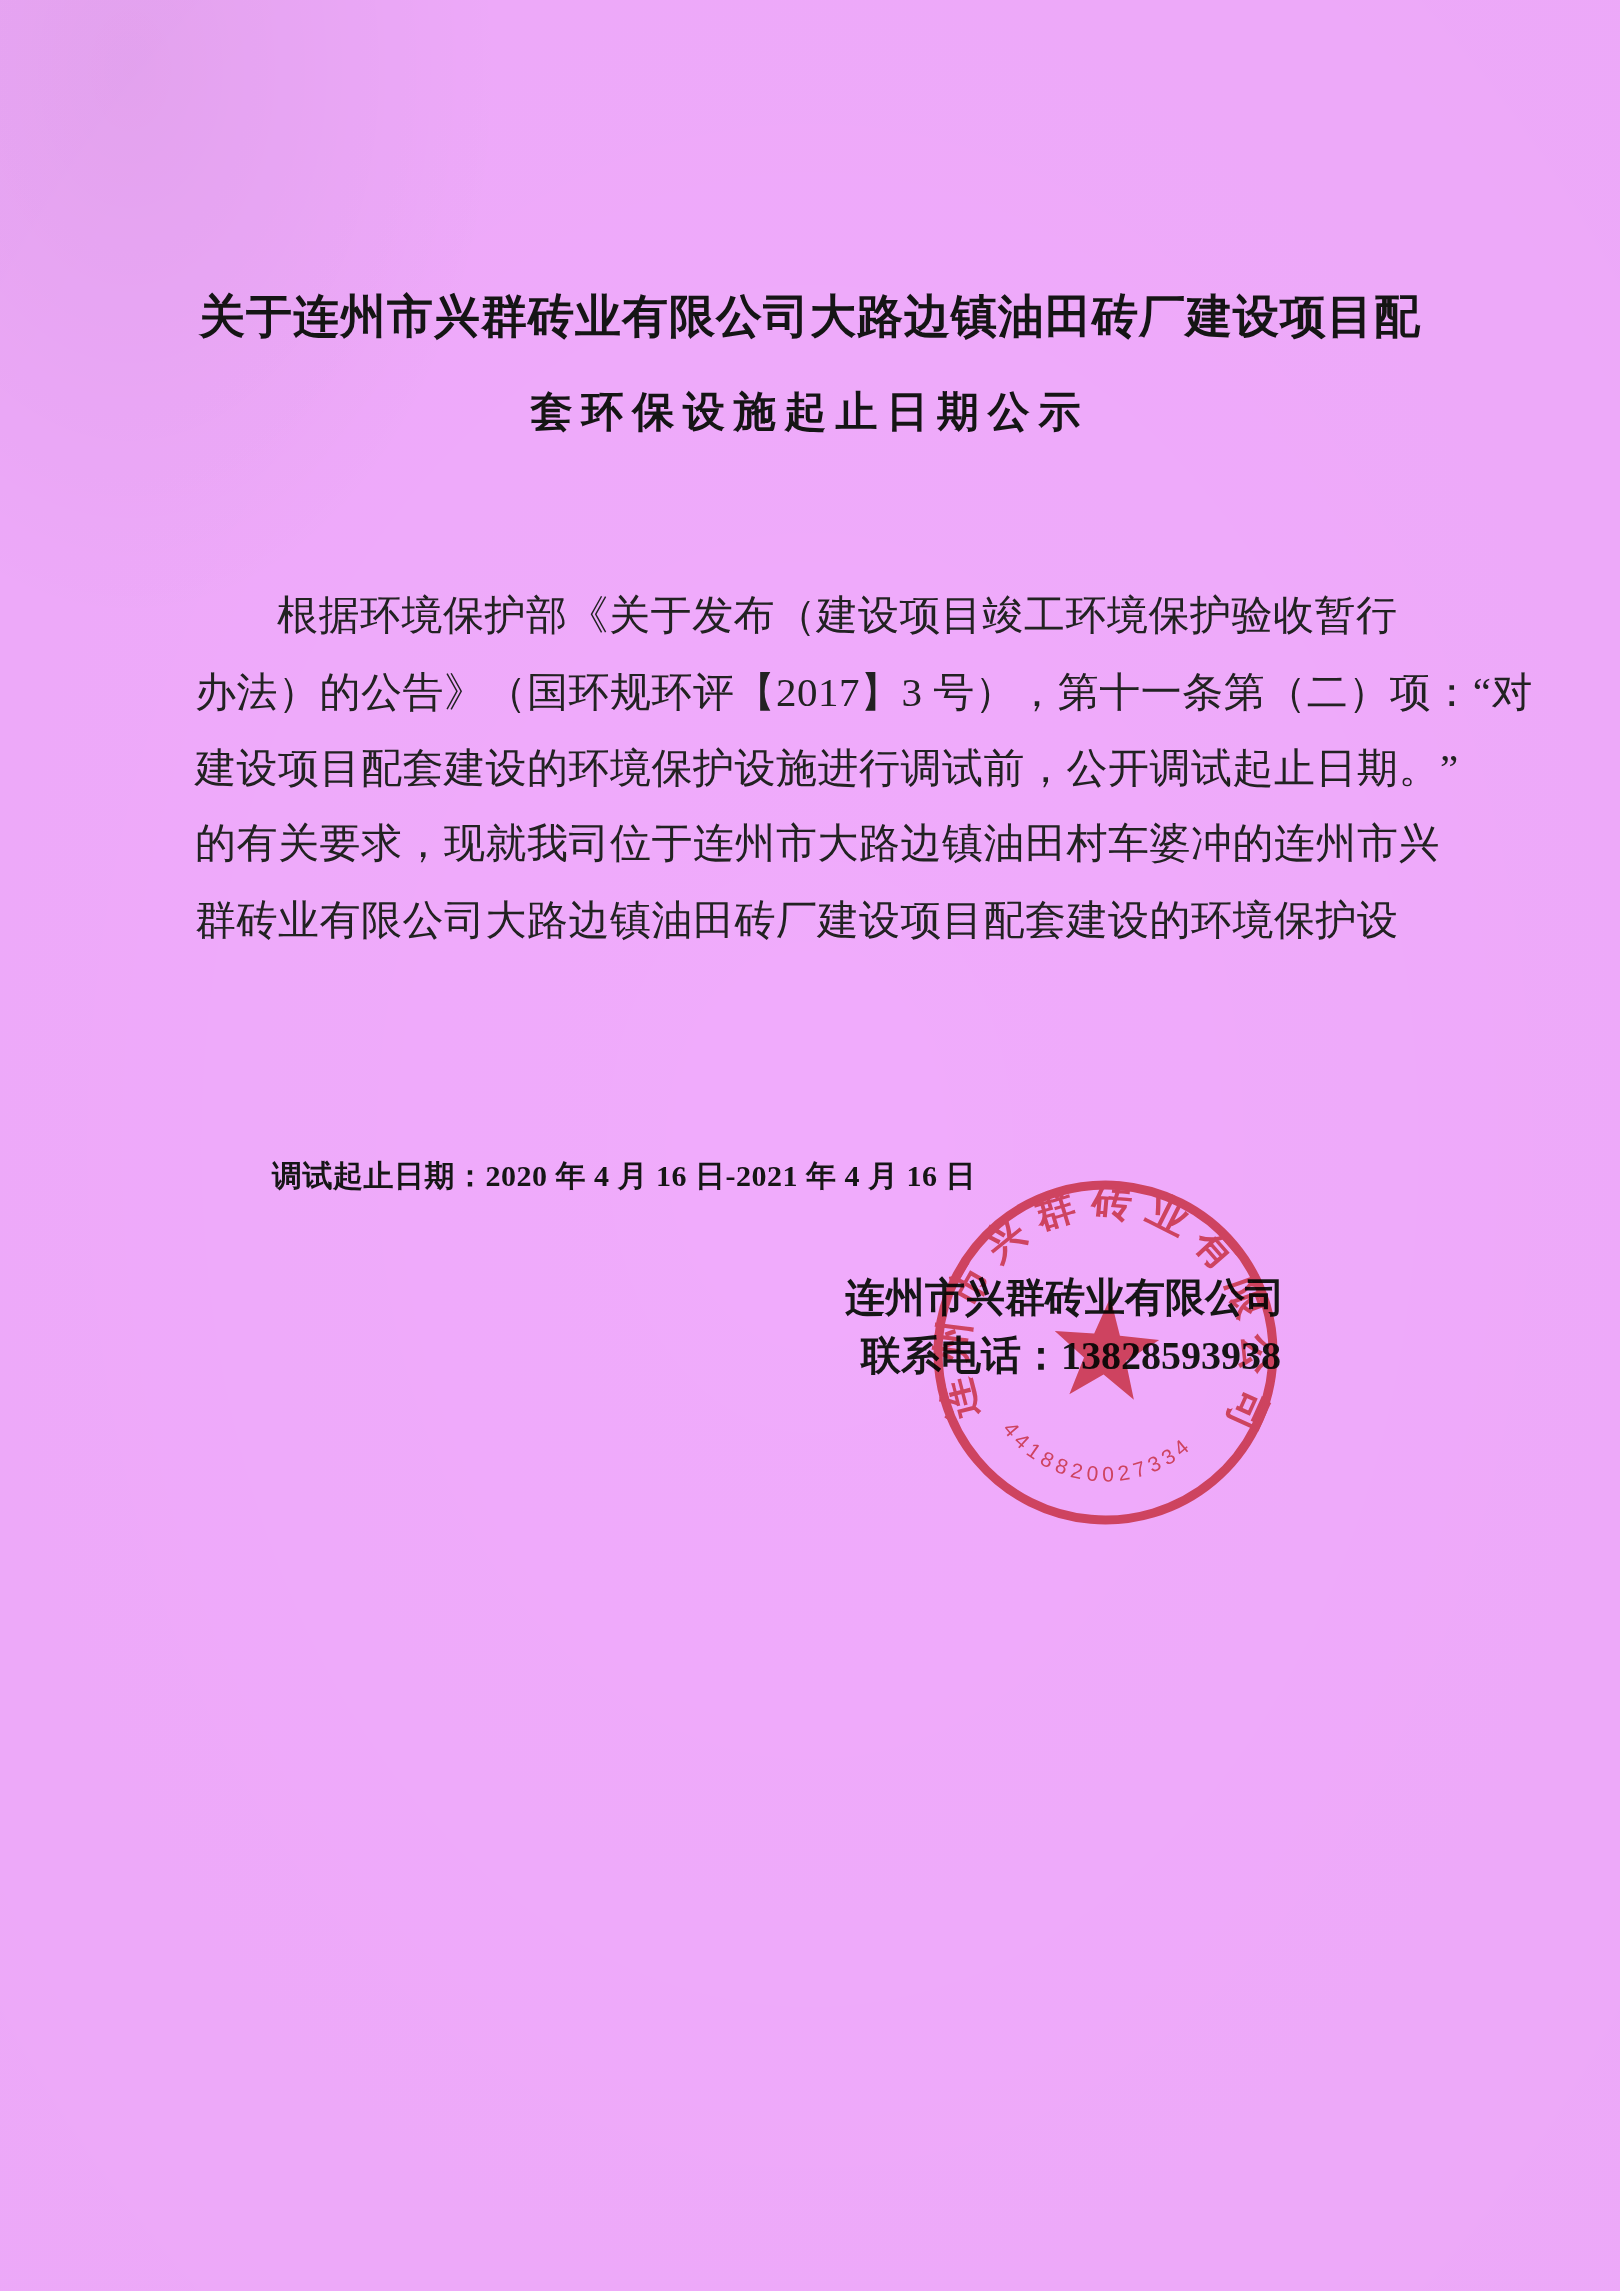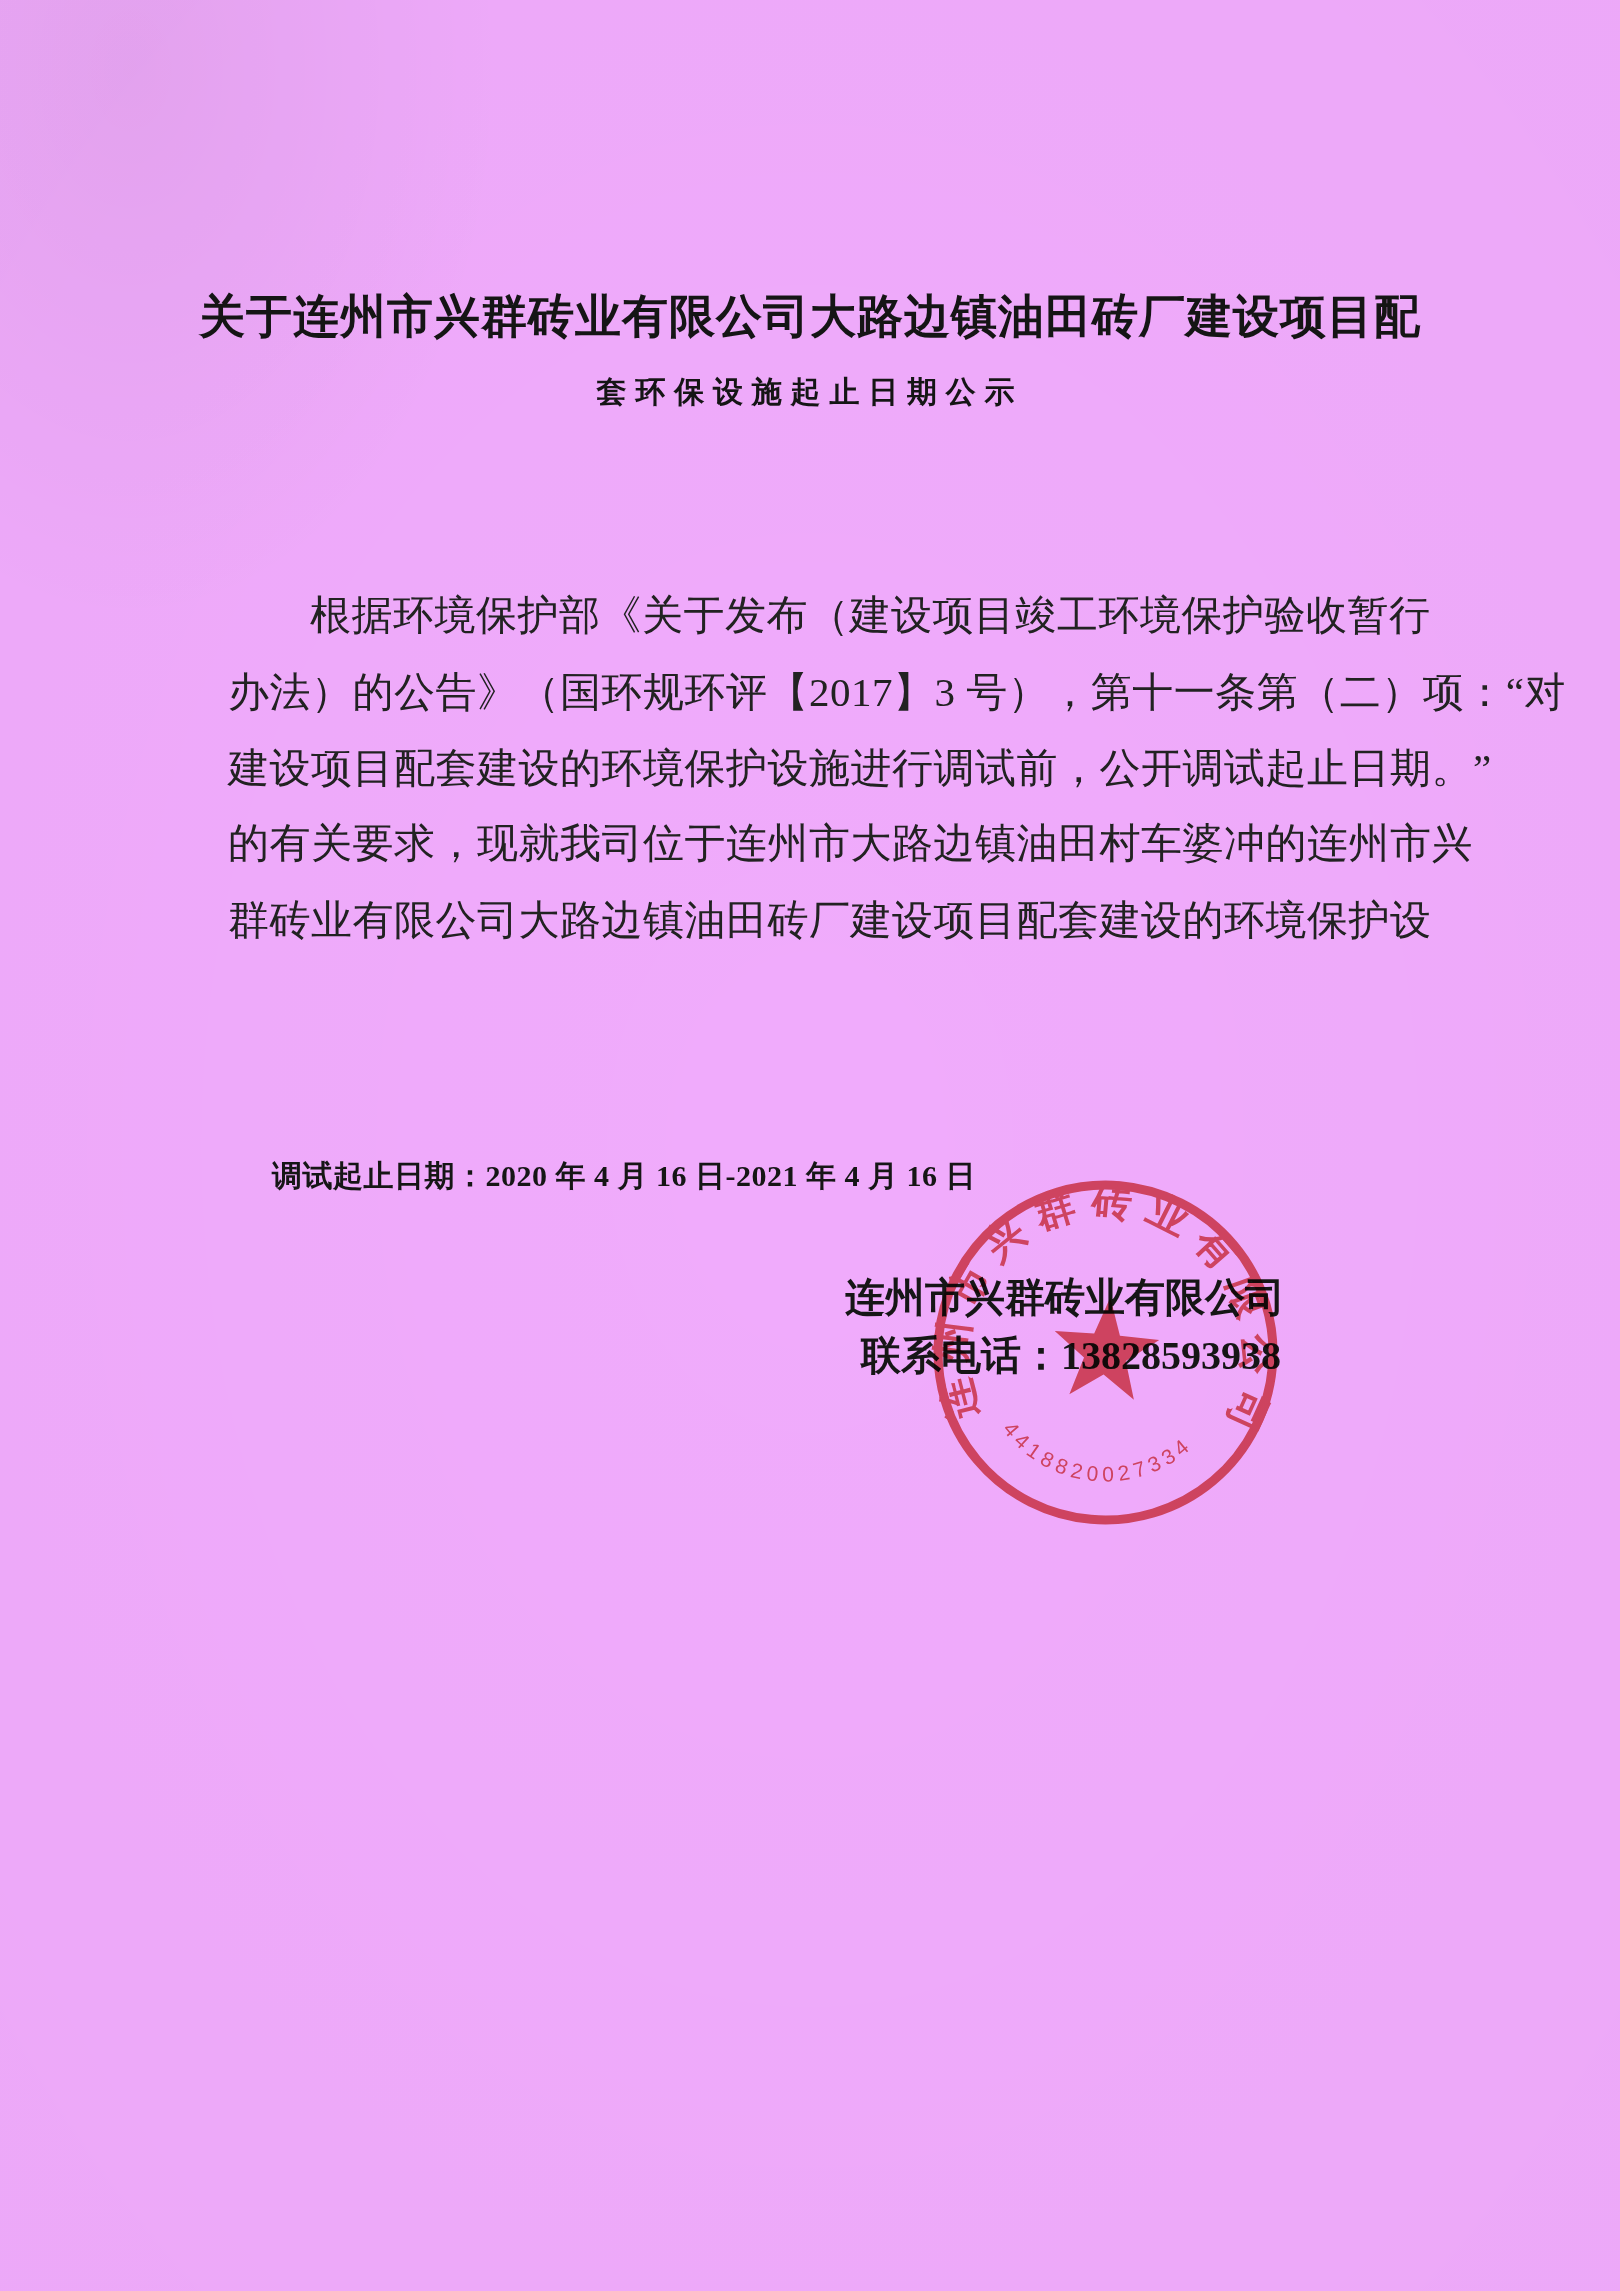--- a/index.html
+++ b/index.html
@@ -35,27 +35,27 @@
     font-weight: bold;
     color: #151515;
     white-space: nowrap;
   }
   .doc-title.line1 {
     top: 286px;
     font-size: 46px;
     letter-spacing: 1px;
   }
   .doc-title.line2 {
-    top: 372px;
-    font-size: 30px;
+    top: 384px;
+    font-size: 42px;
     letter-spacing: 8.8px;
   }
   .body-line {
     position: absolute;
-    left: 228px;
+    left: 195px;
     width: 1235px;
     font-size: 41px;
     line-height: 55px;
     color: #222;
     letter-spacing: 0.5px;
     white-space: nowrap;
   }
   .body-line.indent { padding-left: 82px; }
   .date-line {
     position: absolute;

